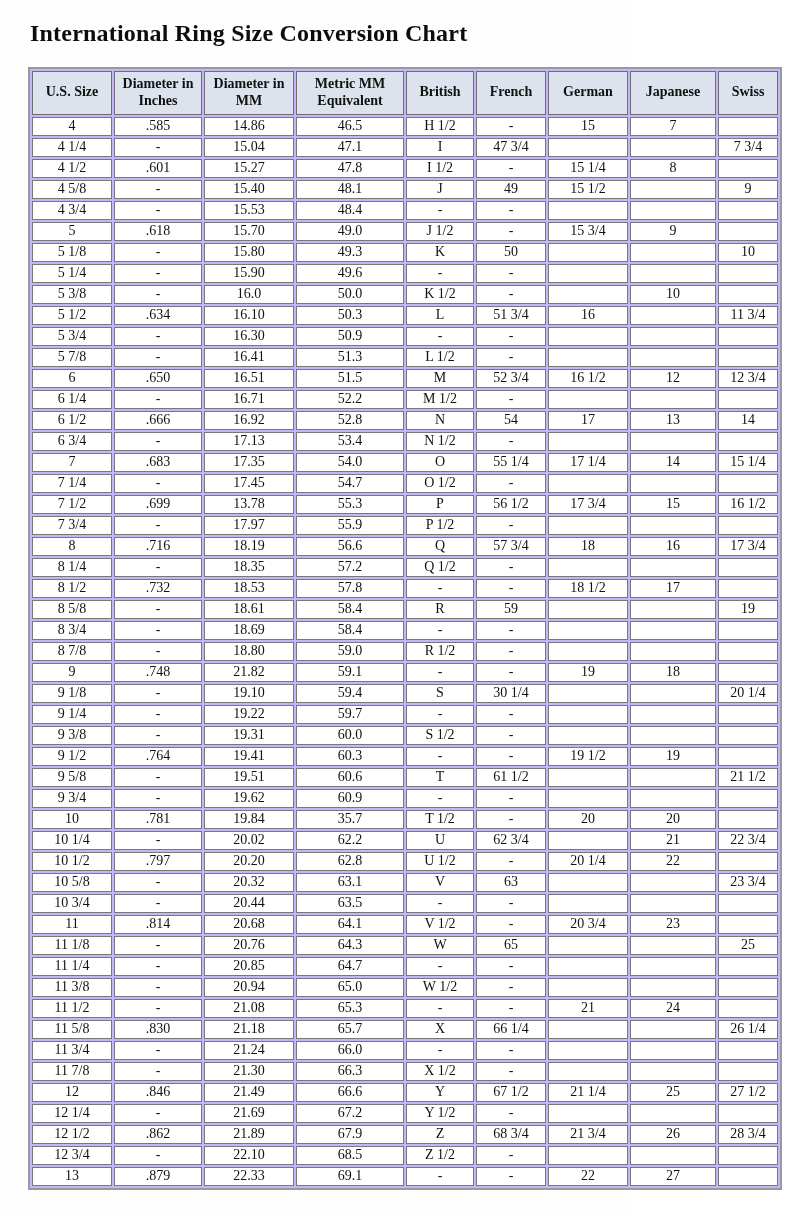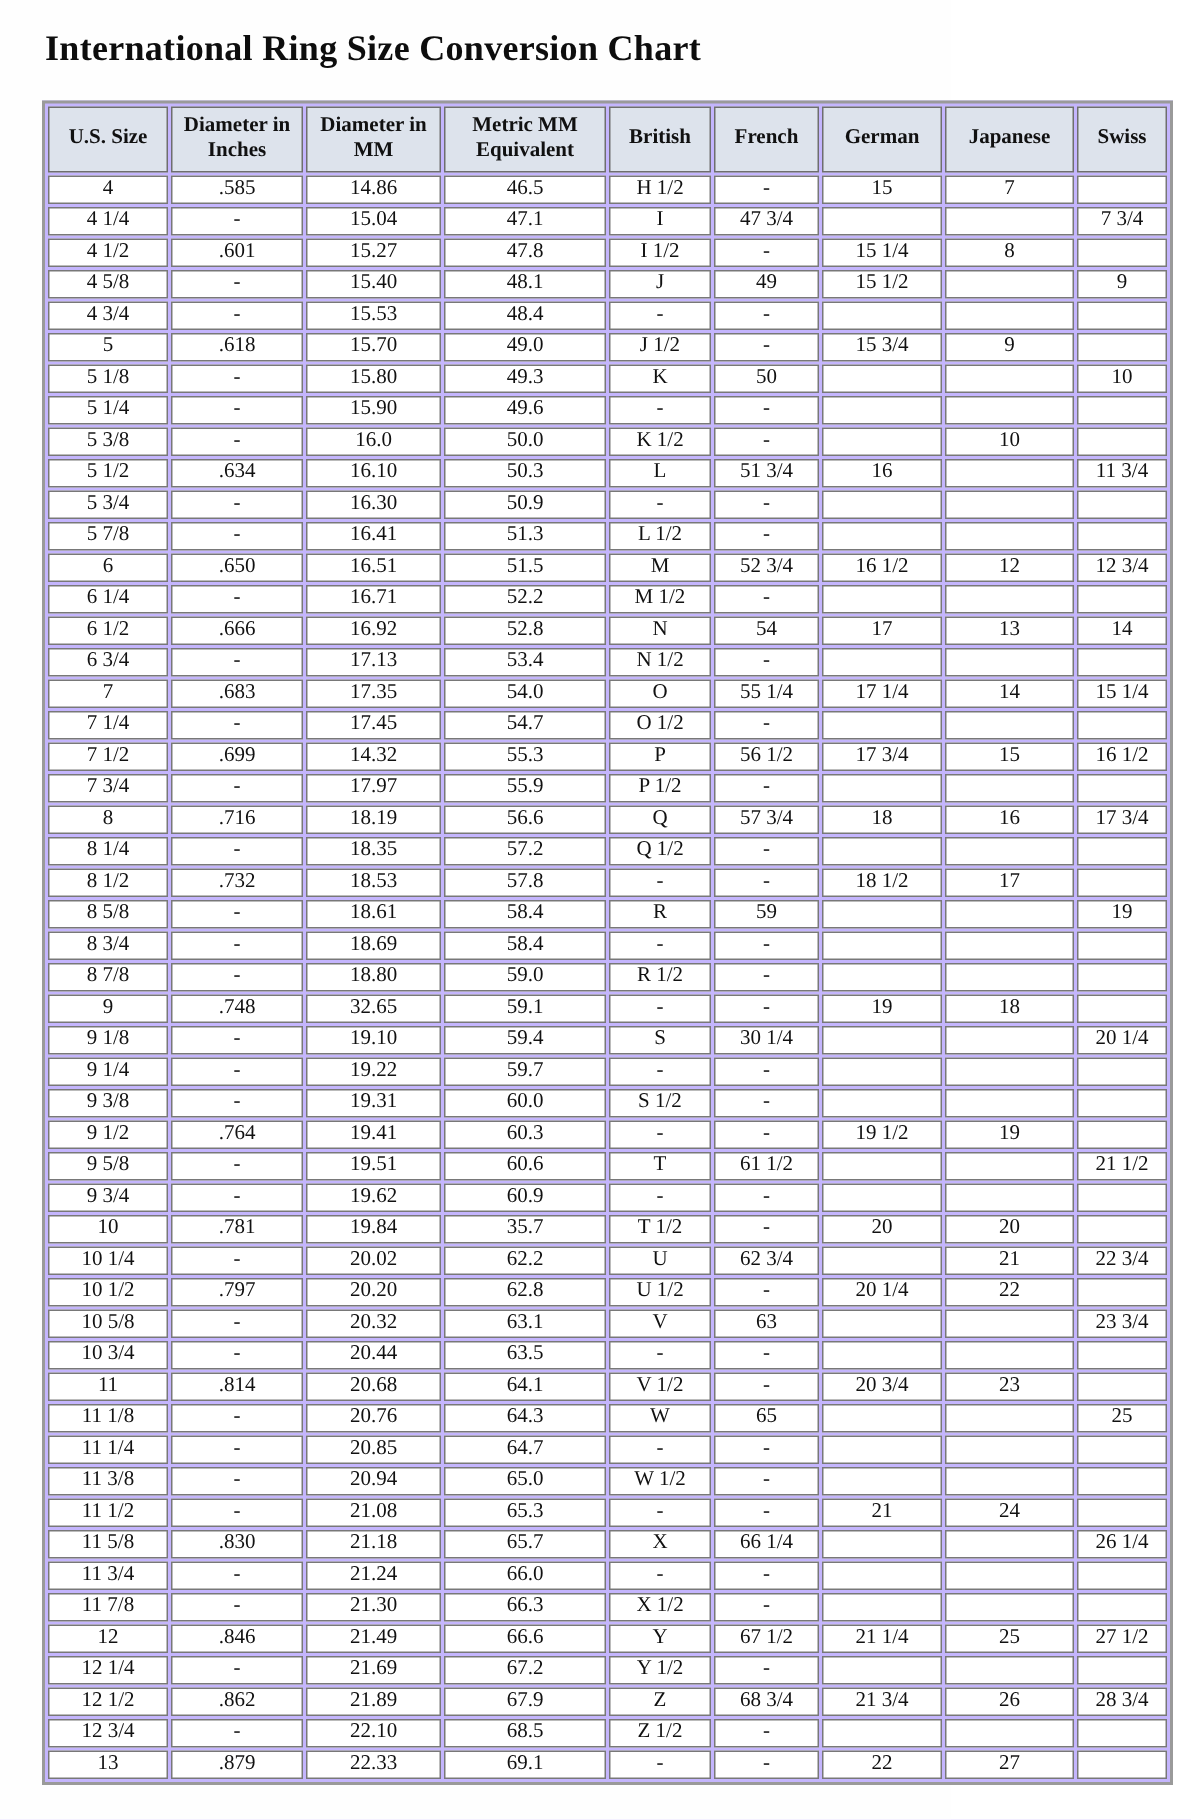--- a/index.html
+++ b/index.html
@@ -291,21 +291,21 @@
           <td>54.7</td>
           <td>O 1/2</td>
           <td>-</td>
           <td></td>
           <td></td>
           <td></td>
         </tr>
         <tr>
           <td>7 1/2</td>
           <td>.699</td>
-          <td>14.32</td>
+          <td>13.78</td>
           <td>55.3</td>
           <td>P</td>
           <td>56 1/2</td>
           <td>17 3/4</td>
           <td>15</td>
           <td>16 1/2</td>
         </tr>
         <tr>
           <td>7 3/4</td>
           <td>-</td>
@@ -379,21 +379,21 @@
           <td>59.0</td>
           <td>R 1/2</td>
           <td>-</td>
           <td></td>
           <td></td>
           <td></td>
         </tr>
         <tr>
           <td>9</td>
           <td>.748</td>
-          <td>32.65</td>
+          <td>21.82</td>
           <td>59.1</td>
           <td>-</td>
           <td>-</td>
           <td>19</td>
           <td>18</td>
           <td></td>
         </tr>
         <tr>
           <td>9 1/8</td>
           <td>-</td>

